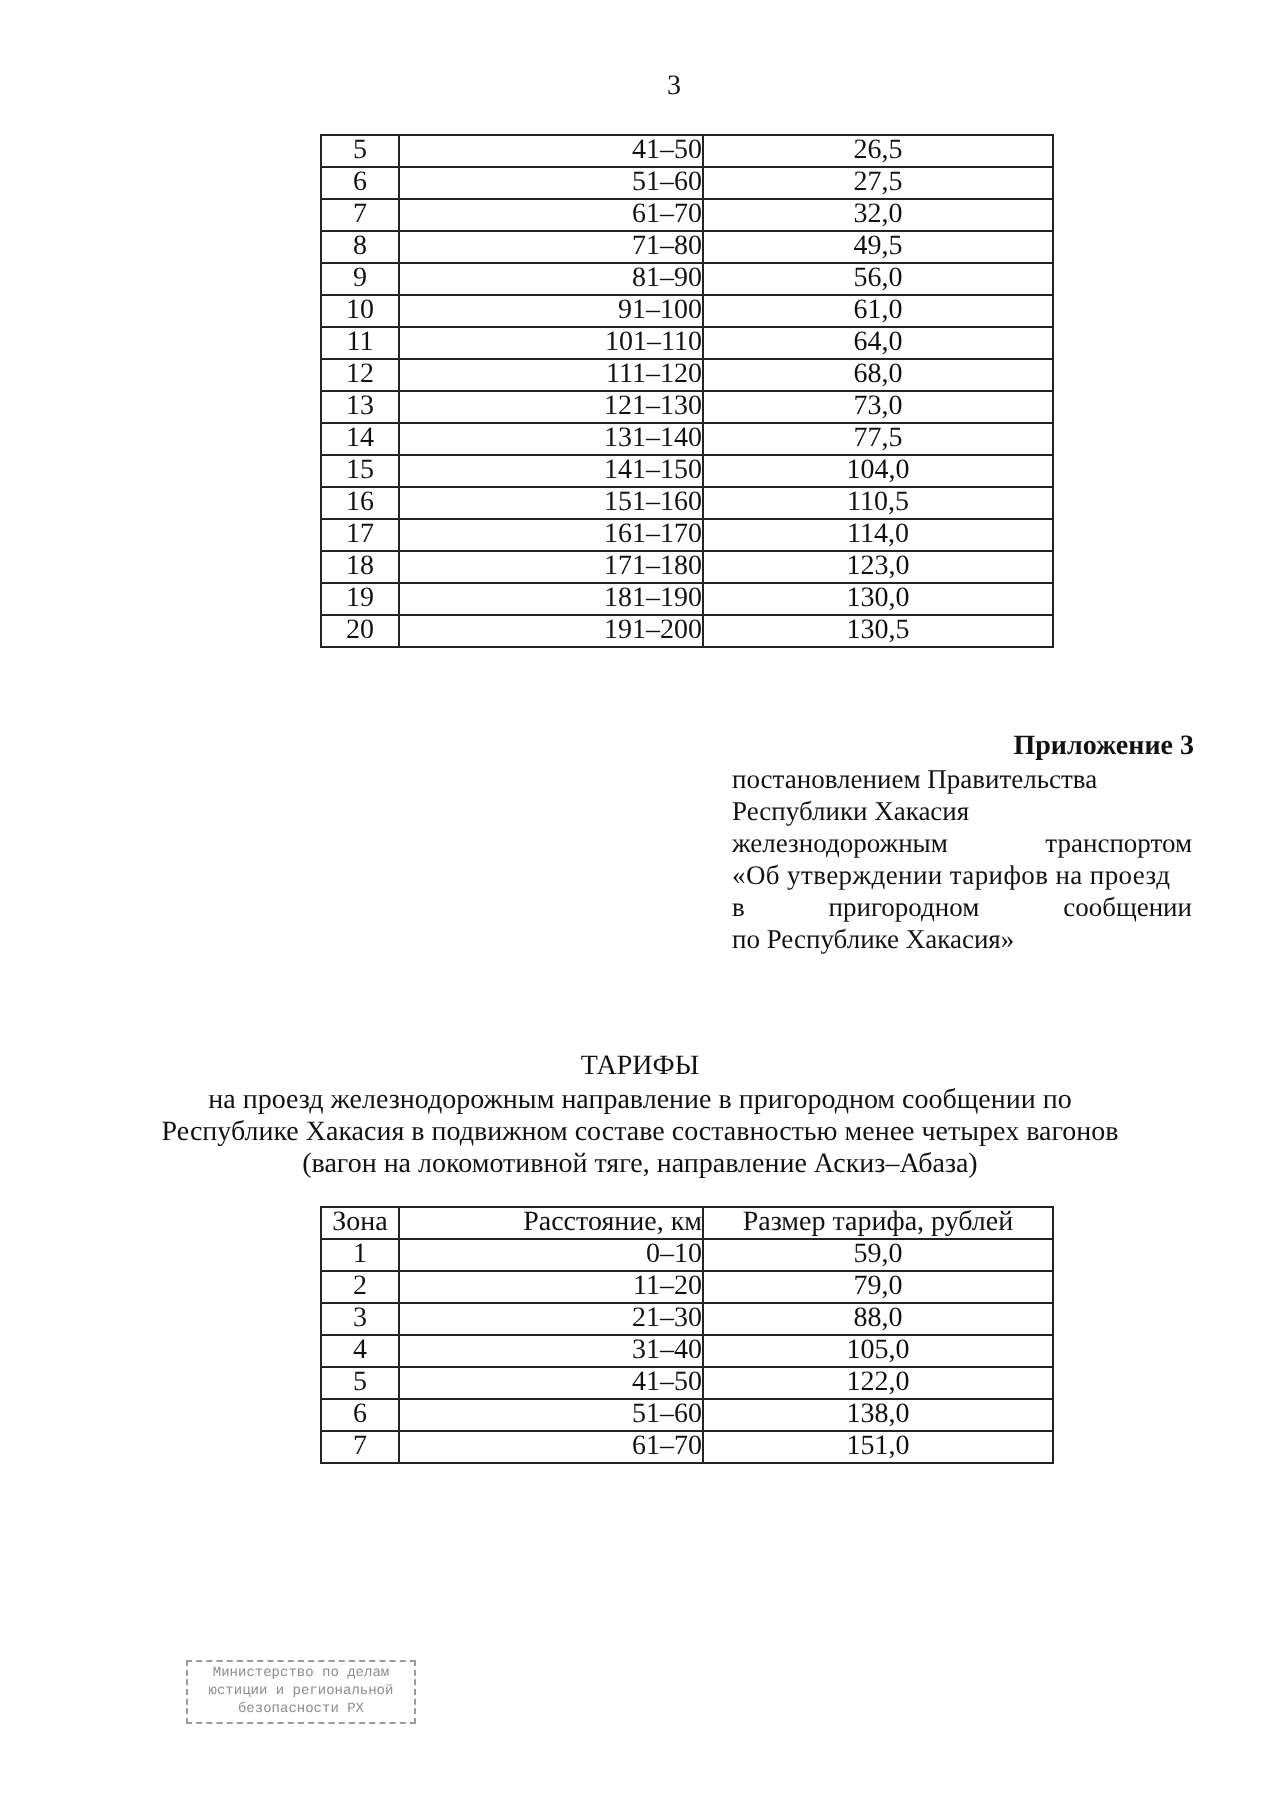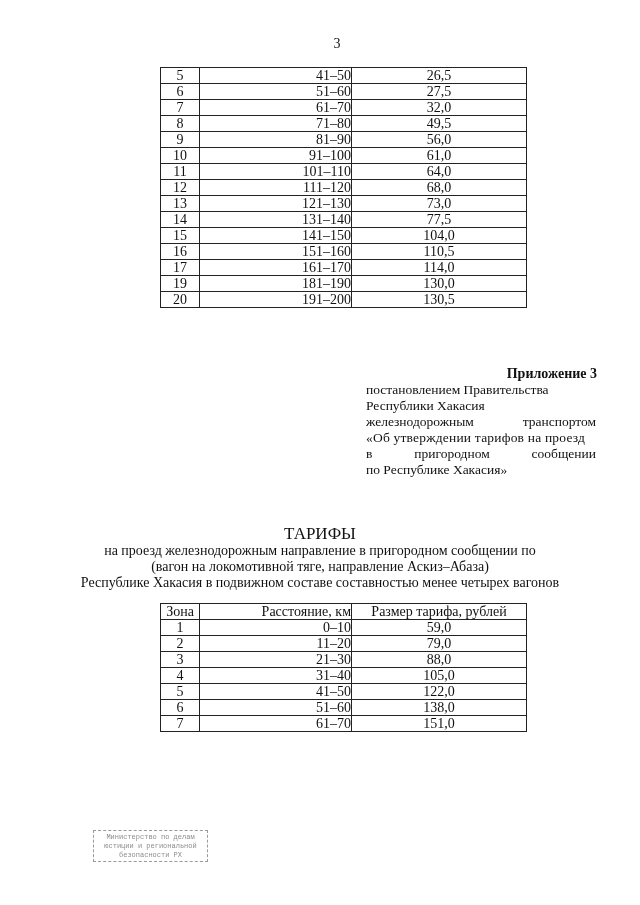--- a/index.html
+++ b/index.html
@@ -15,21 +15,21 @@
   table.tariffs td.c2, table.tariffs th.c2 { width:151px;text-align:right; }
   #table-top { top:67px; }
   #table-bottom { top:603px;padding-left:47px; }
   .appendix-label { position:absolute; top:366px; right:43px; font-size:14px;font-weight:bold; }
   .approved-block { position:absolute; top:382px; left:366px; width:230px; font-size:13.5px;
                     line-height:16px; }
   .approved-title { font-size:14.5px; }
   .justify-line { display:flex; justify-content:space-between; }
   .tariff-heading { position:absolute; top:526px; left:0; width:640px; text-align:center;
                     font-size:14px; line-height:16px; }
-  .tariff-heading .title { font-size:17px; margin-bottom:1px; }
+  .tariff-heading .title { font-size:14px; margin-bottom:1px; }
   .stamp { position:absolute; left:93px; top:830px; width:115px; height:32px;
            border:1px dashed #9a9a9a; font-family:Liberation Mono, monospace;
            font-size:7px; color:#8d8d8d; line-height:9px; text-align:center;
            padding-top:2px; box-sizing:border-box; }
 </style>
 </head>
 <body>
 
 <div class="page-number">3</div>
 
@@ -92,20 +92,25 @@
       </tr>
       <tr>
         <td class="c1">16</td>
         <td class="c2">151–160</td>
         <td>110,5</td>
       </tr>
       <tr>
         <td class="c1">17</td>
         <td class="c2">161–170</td>
         <td>114,0</td>
+      </tr>
+      <tr>
+        <td class="c1">18</td>
+        <td class="c2">171–180</td>
+        <td>123,0</td>
       </tr>
       <tr>
         <td class="c1">19</td>
         <td class="c2">181–190</td>
         <td>130,0</td>
       </tr>
       <tr>
         <td class="c1">20</td>
         <td class="c2">191–200</td>
         <td>130,5</td>
@@ -129,22 +134,22 @@
     <span>в</span>
     <span>пригородном</span>
     <span>сообщении</span>
   </div>
   <div>по Республике Хакасия»</div>
 </div>
 
 <div class="tariff-heading">
   <div class="title">ТАРИФЫ</div>
   <div>на проезд железнодорожным направление в пригородном сообщении по</div>
+  <div>Республике Хакасия в подвижном составе составностью менее четырех вагонов</div>
   <div>(вагон на локомотивной тяге, направление Аскиз–Абаза)</div>
-  <div>Республике Хакасия в подвижном составе составностью менее четырех вагонов</div>
 </div>
 
 <table id="table-bottom" class="tariffs">
   <thead>
     <tr>
       <th class="c1">Зона</th>
       <th class="c2">Расстояние, км</th>
       <th>Размер тарифа, рублей</th>
     </tr>
   </thead>

